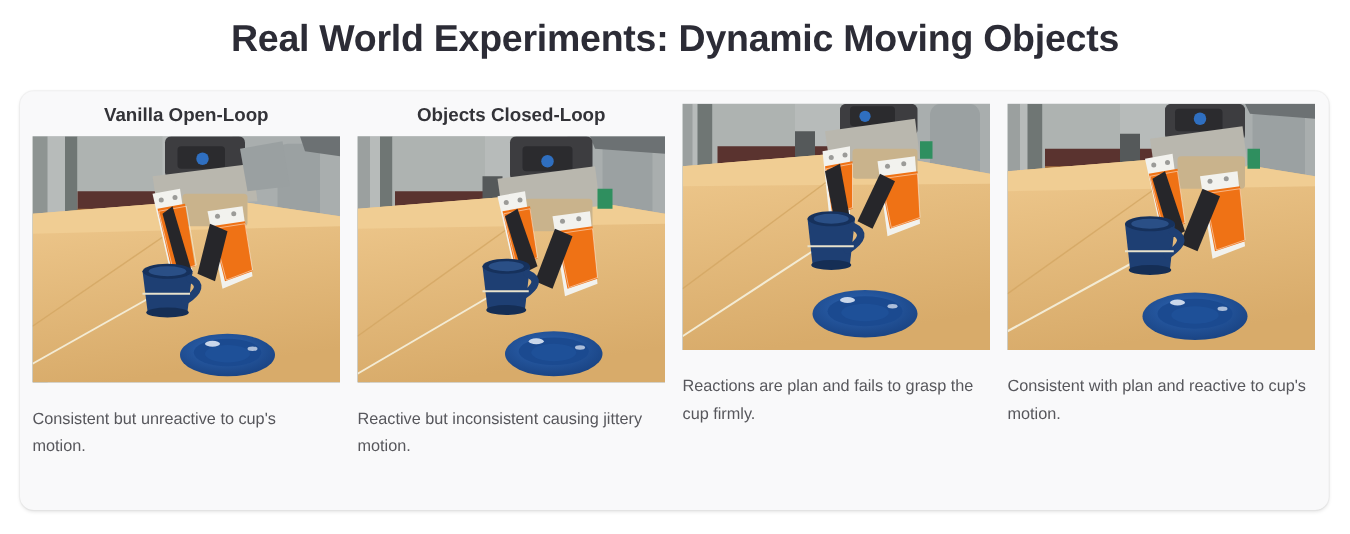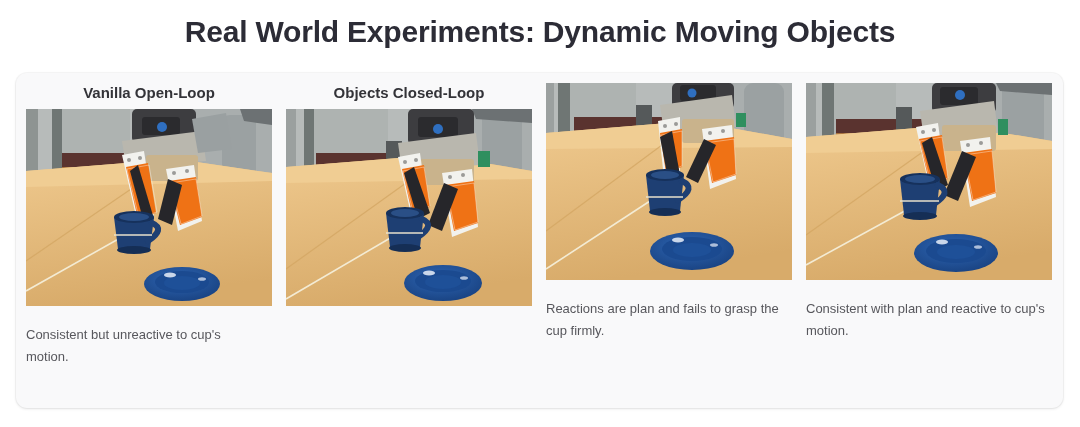--- a/index.html
+++ b/index.html
@@ -236,20 +236,21 @@
             <path d="M100 124 L137 124" stroke="#e8e2cc" stroke-width="1.5" fill="none"></path>
             <ellipse cx="119" cy="139" rx="16" ry="4" fill="#152e55"></ellipse>
             <ellipse cx="157" cy="174" rx="39" ry="18" fill="url(#sau2)"></ellipse>
             <ellipse cx="157" cy="172" rx="28" ry="11" fill="#1b4a90"></ellipse>
             <ellipse cx="157" cy="173" rx="18" ry="7" fill="#1e5098"></ellipse>
             <ellipse cx="143" cy="164" rx="6" ry="2.4" fill="#e9f0fa" opacity="0.85"></ellipse>
             <ellipse cx="178" cy="169" rx="4" ry="1.8" fill="#e9f0fa" opacity="0.7"></ellipse>
           </svg>
         </div>
 
+        <div class="col-caption">Reactive but inconsistent causing jittery motion.</div>
       </div>
 
       <div class="col">
 
         <div class="thumb">
           <svg viewBox="0 0 246 197" xmlns="http://www.w3.org/2000/svg">
             <defs>
               <linearGradient id="tbl3" x1="0" y1="0" x2="0.25" y2="1">
                 <stop offset="0" stop-color="#efc98e"></stop>
                 <stop offset="1" stop-color="#d8ab6a"></stop>

